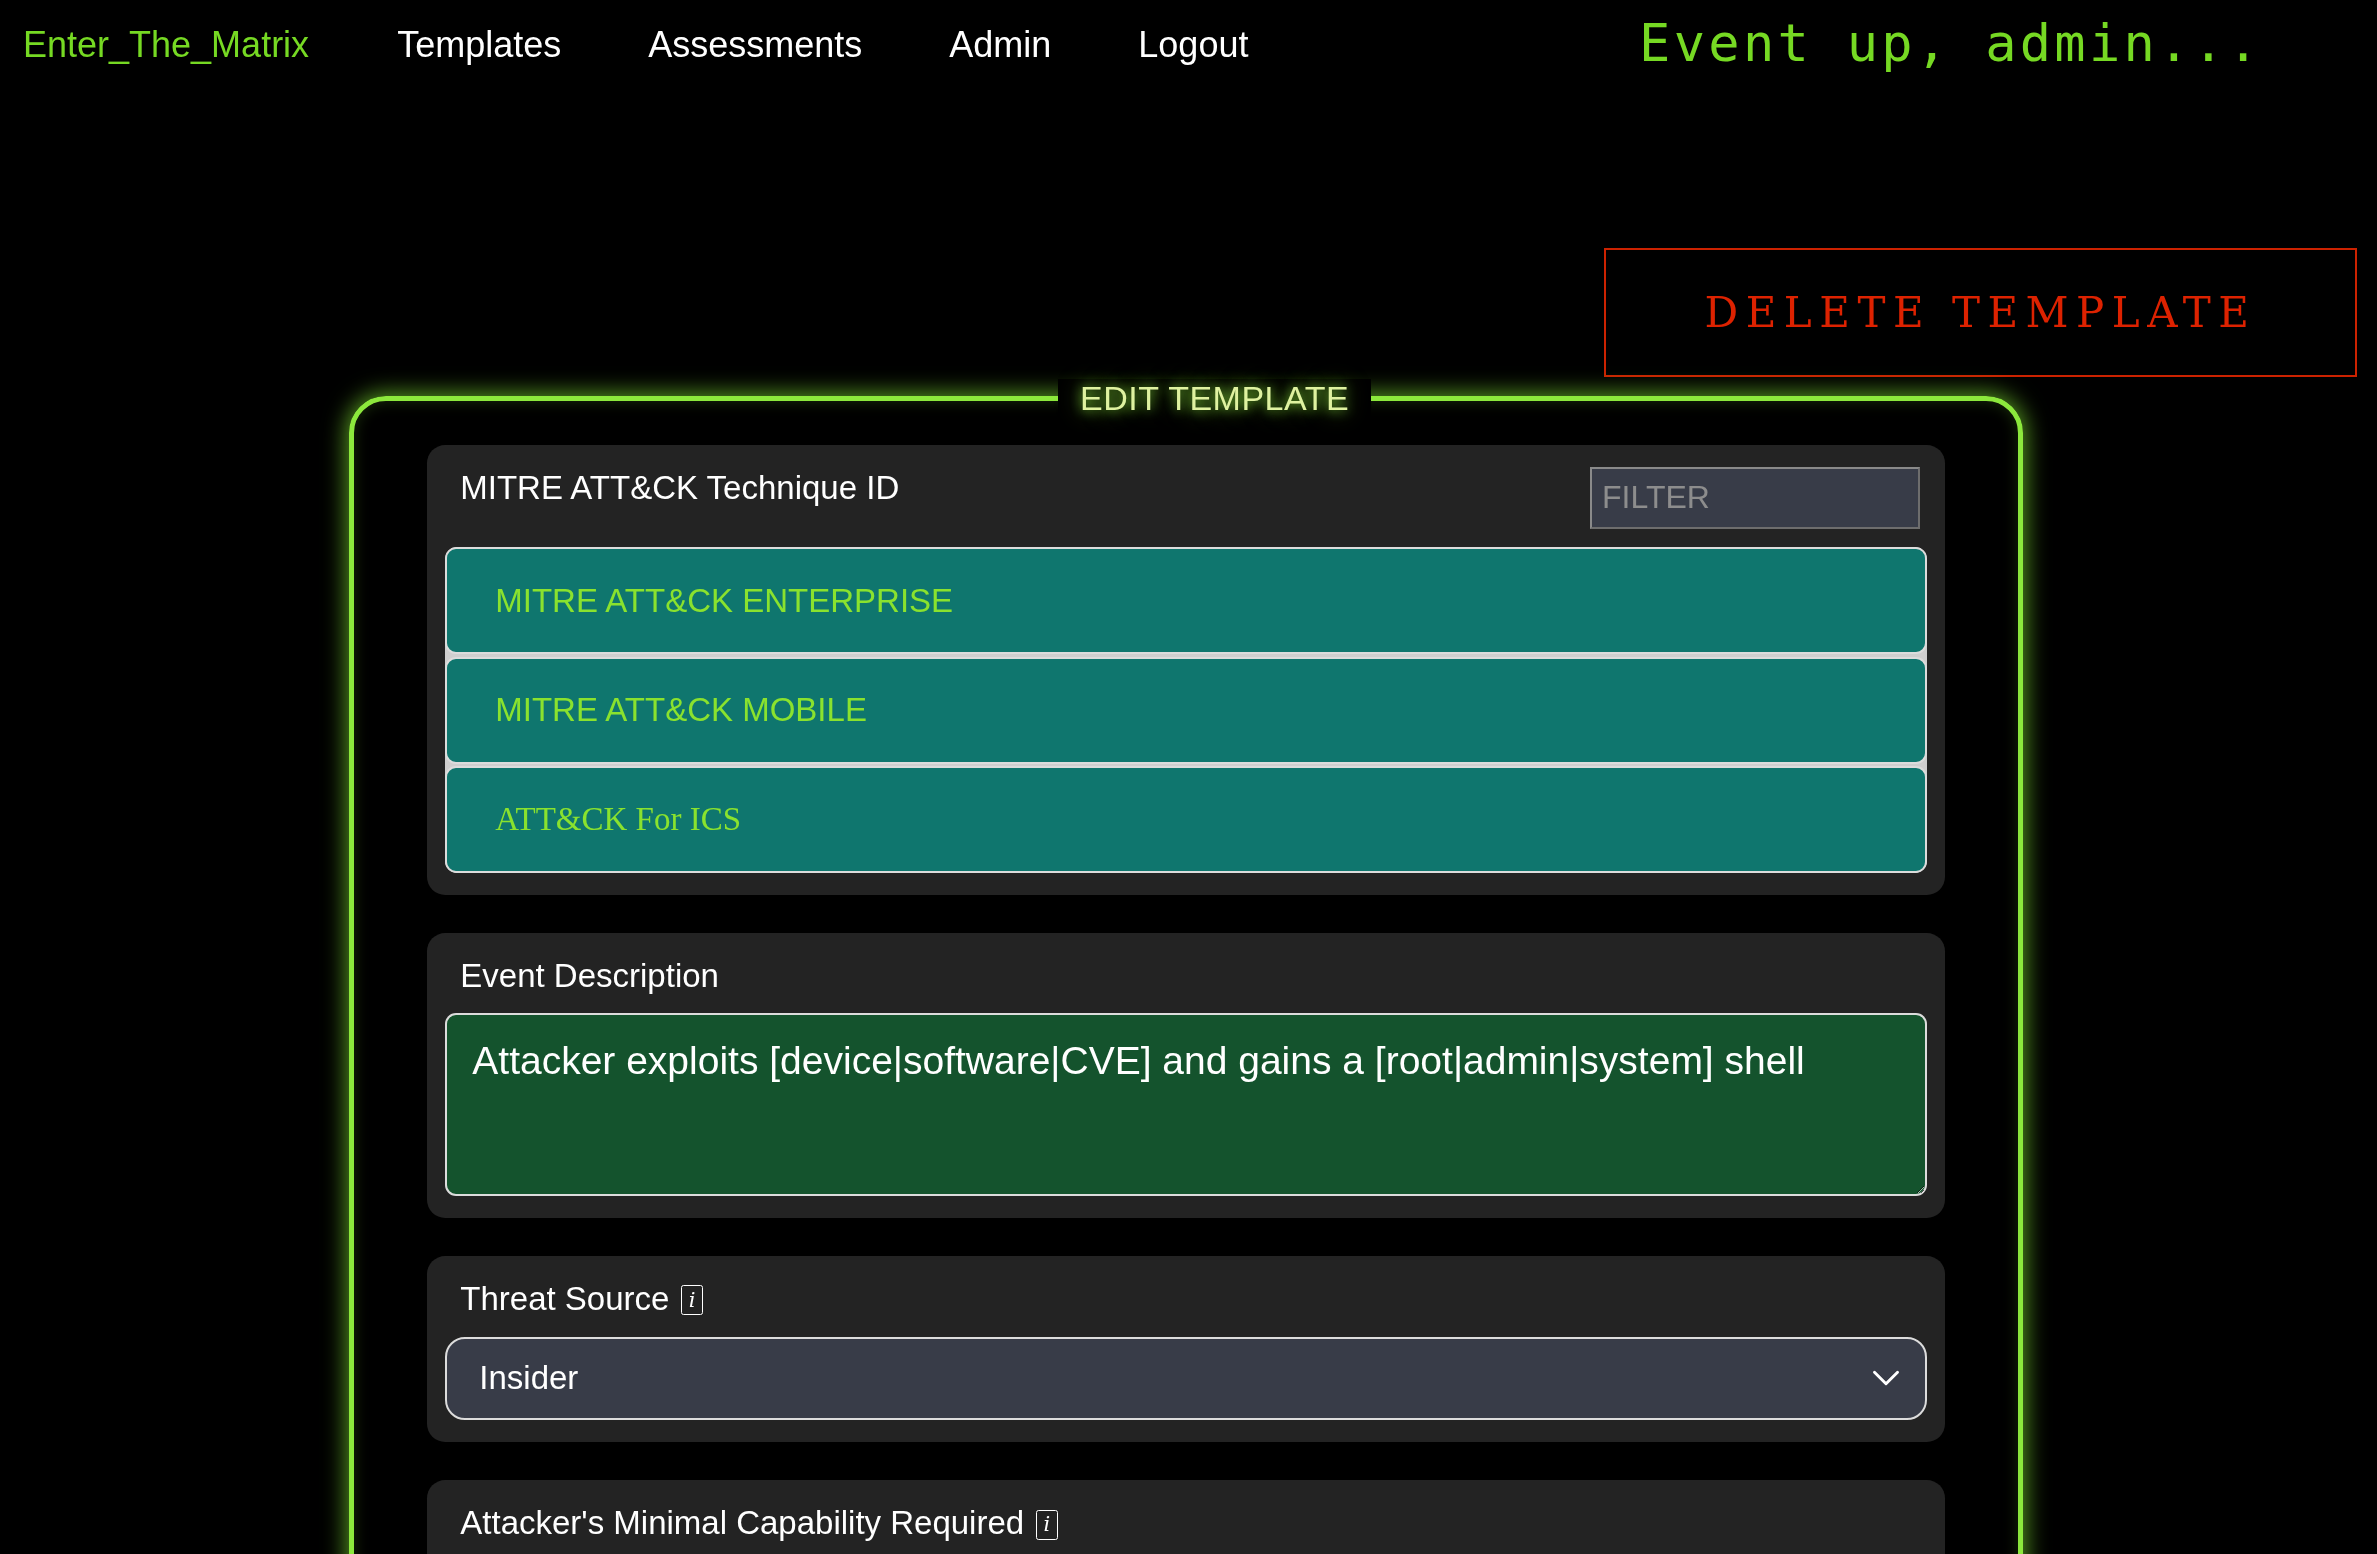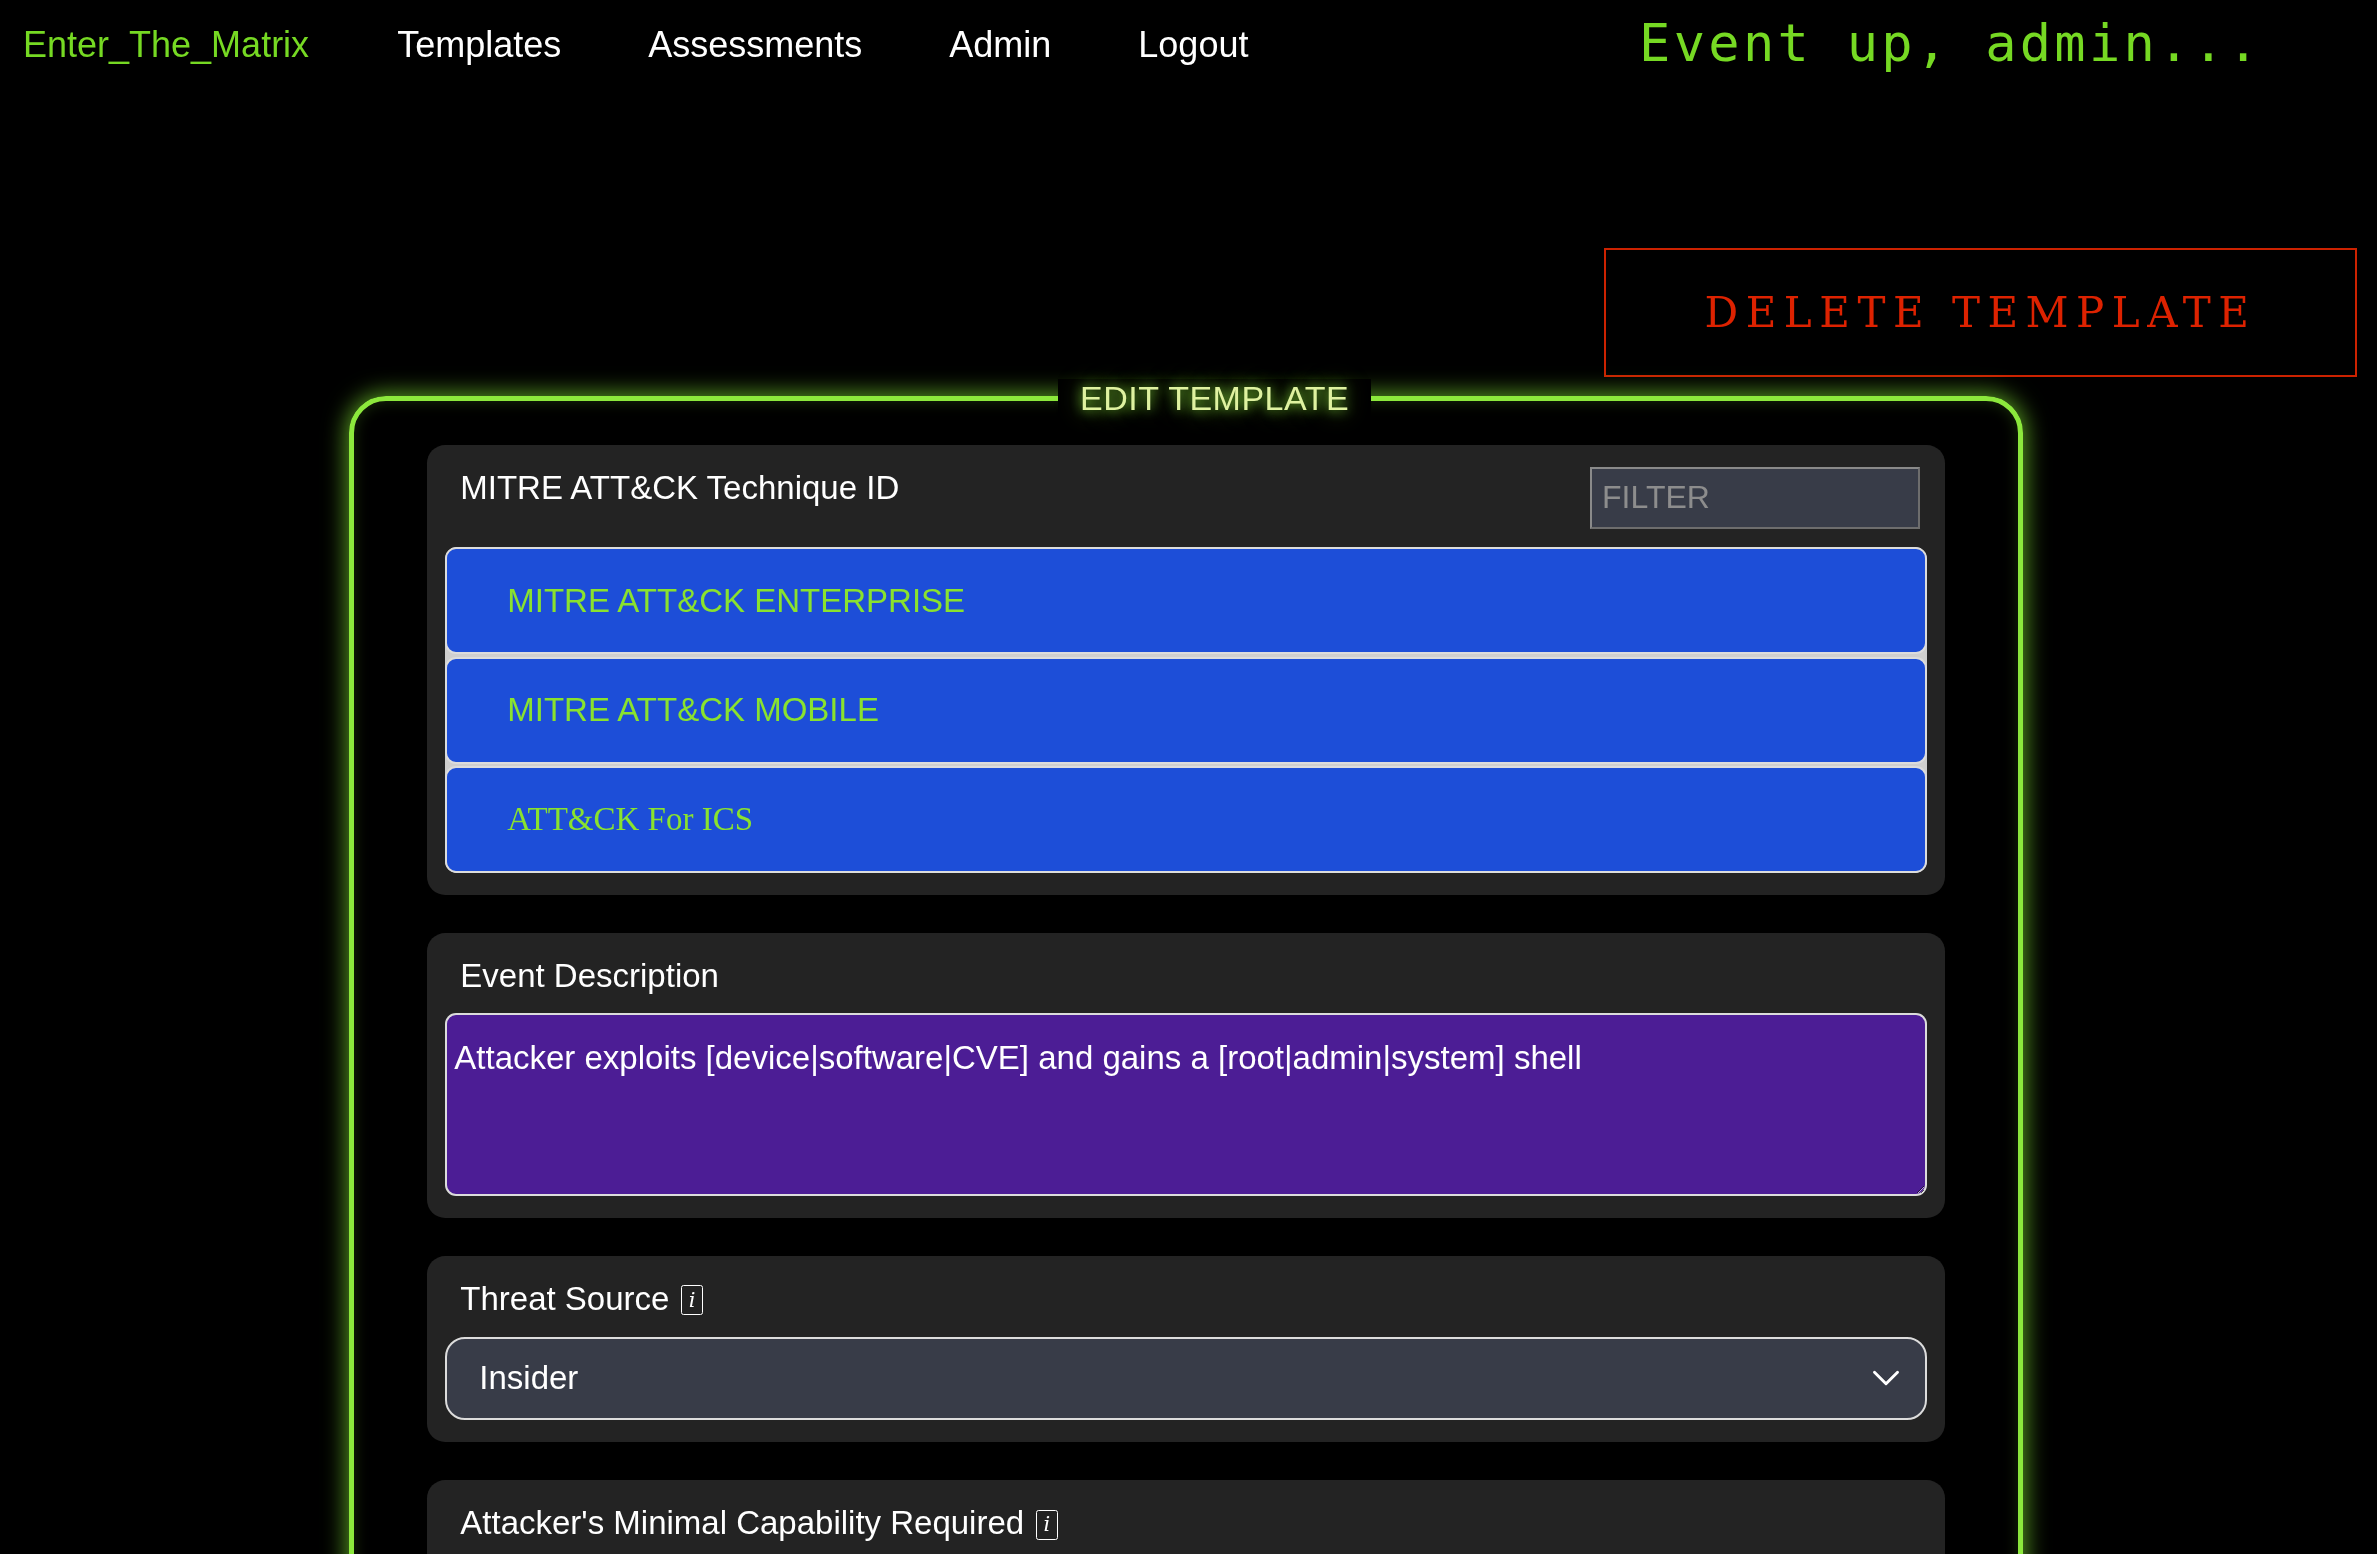--- a/index.html
+++ b/index.html
@@ -182,47 +182,47 @@
 
   
   #mitre-list {
     margin-top: 18.3px;
     border-radius: 11.7px;
     overflow: hidden;
     background: #cfcfcf;
     padding: 0;
   }
   .mitre-item {
-    background: #1d4ed8;
+    background: #0f766e;
     border: 2.5px solid #dcdcdc;
     border-radius: 11px;
     color: #8ae22e;
     font-size: 33px;
     height: 107px;
     display: flex;
     align-items: center;
-    padding-left: 60px;
+    padding-left: 48px;
     cursor: pointer;
     margin-bottom: 2.5px;
   }
   .mitre-item:last-child { margin-bottom: 0; font-family: Liberation Serif, serif; }
 
   
   #event-description-textarea {
     display: block;
     width: 100%;
     height: 183px;
     margin-top: 18.3px;
-    background: #4c1d95;
+    background: #14532d;
     border: 2.5px solid #dcdcdc;
     border-radius: 11px;
     color: #ffffff;
-    font-size: 33px;
+    font-size: 39px;
     font-family: "Liberation Sans", sans-serif;
-    padding: 23px 7px;
+    padding: 23px 25px;
     resize: vertical;
     outline: none;
     line-height: 1.2;
   }
 
   
   .select-wrap {
     position: relative;
     margin-top: 20px;
   }

